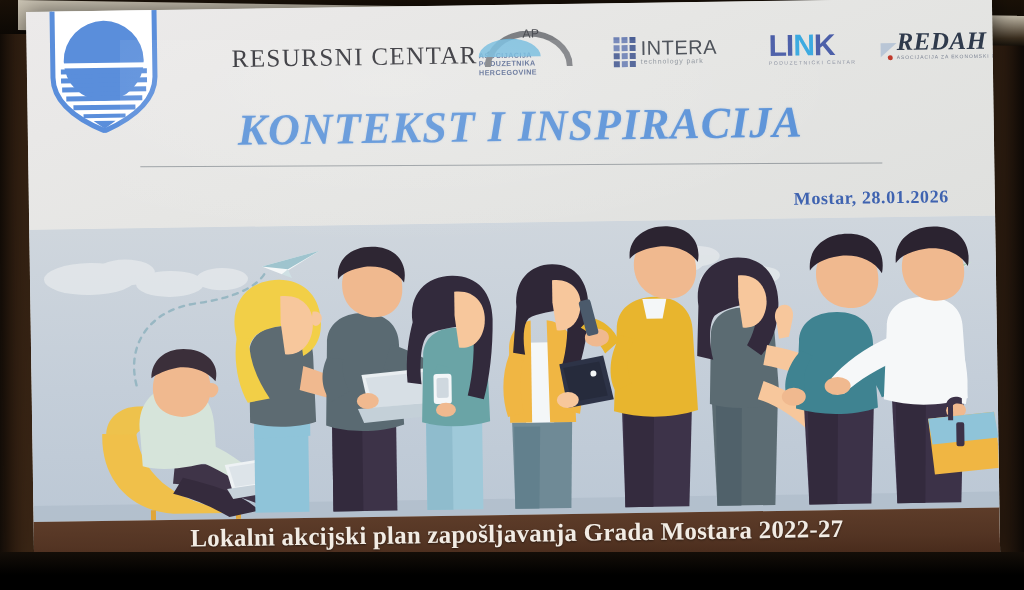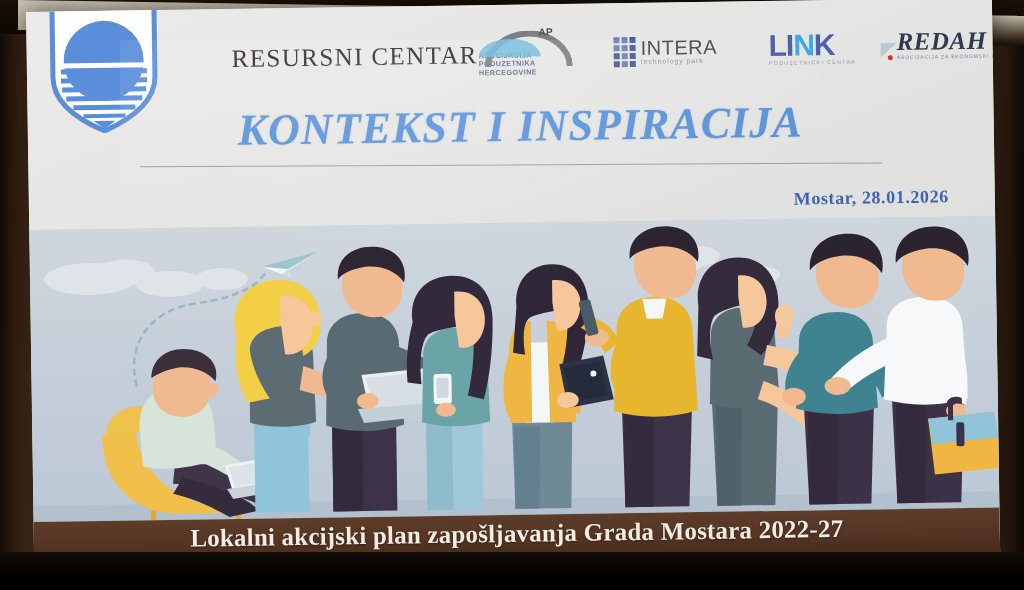--- a/index.html
+++ b/index.html
@@ -46,22 +46,22 @@
   .logo{position:absolute;top:0;}
 
   
   .logo-ap{left:0;width:110px;}
   .ap-arc{position:relative;width:96px;height:22px;}
   .ap-arc .arcb{position:absolute;left:6px;top:2px;width:76px;height:30px;
         border:6px solid #7d7f83;border-radius:50% 50% 0 0/100% 100% 0 0;
         border-bottom:none;}
   .ap-arc .arcblue{position:absolute;left:0;top:10px;width:62px;height:18px;
         background:#6fb8dd;border-radius:50% 50% 0 0/100% 100% 0 0;opacity:.85;}
-  .ap-arc .aptxt{position:absolute;left:44px;top:-2px;font-size:10px;font-weight:bold;
-        color:#4b4d52;letter-spacing:.5px;margin-left:16px;}
+  .ap-arc .aptxt{position:absolute;left:44px;top:-2px;font-size:12px;font-weight:normal;
+        color:#4b4d52;letter-spacing:.5px;}
   .ap-lines{margin-top:1px;font-size:7.2px;line-height:8.4px;font-weight:bold;
         color:#5b6c94;letter-spacing:.45px;}
 
   
   .logo-intera{left:135px;width:135px;}
   .intera-row{display:flex;align-items:center;gap:5px;margin-top:10px;}
   .intera-grid{display:grid;grid-template-columns:repeat(3,6px);
         grid-template-rows:repeat(4,6px);gap:2px;}
   .intera-grid i{display:block;width:6px;height:6px;background:#6f82b5;}
   .intera-grid i.tall{background:#4a5e94;}

